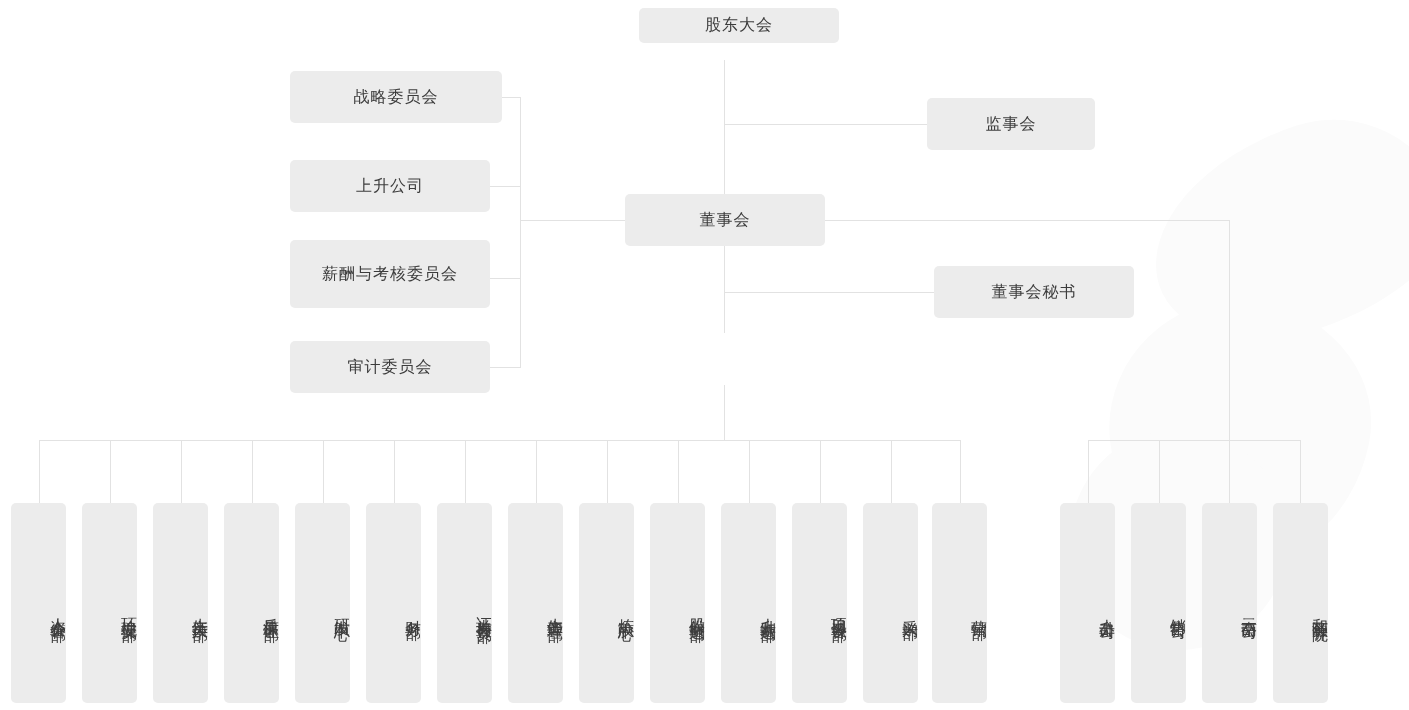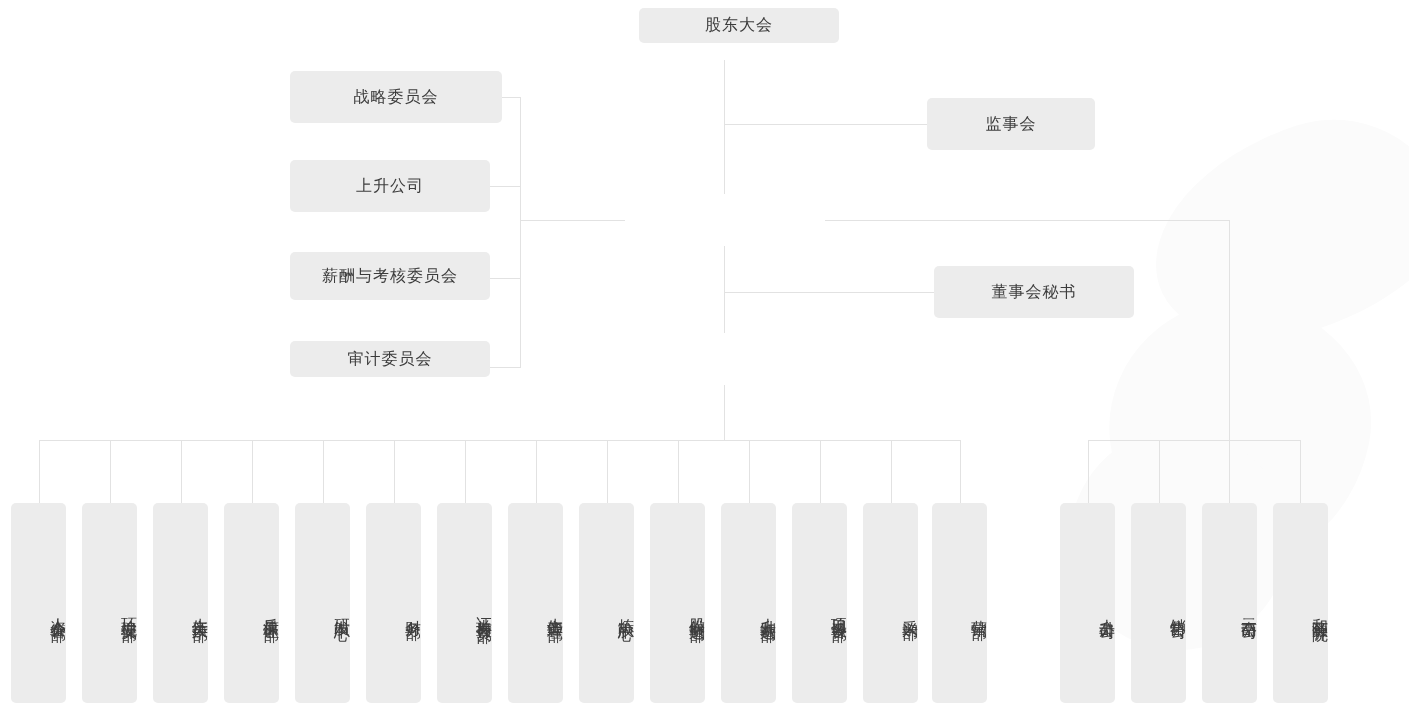--- a/index.html
+++ b/index.html
@@ -125,36 +125,39 @@
   <div class="conn vline" style="left:1300px; top:440px; height:63px;"></div>
 
   <div class="node h" style="left:625px; top:8px; width:200px; height:35px;margin-left:14px;">
     <span>股东大会</span>
   </div>
 
   <div class="node h" style="left:891px; top:98px; width:168px; height:52px;margin-left:36px;">
     <span>监事会</span>
   </div>
 
+  <div class="node h" style="left:625px; top:194px; width:200px; height:52px;">
+    <span>董事会</span>
+  </div>
 
   <div class="node h" style="left:934px; top:266px; width:200px; height:52px;justify-content:center;">
     <span>董事会秘书</span>
   </div>
 
 
   <div class="node h" style="left:290px; top:71px; width:212px; height:52px;">
     <span>战略委员会</span>
   </div>
   <div class="node h" style="left:290px; top:160px; width:200px; height:52px;">
     <span>上升公司</span>
   </div>
-  <div class="node h" style="left:290px; top:252px; width:200px; height:48px;font-family:Liberation Mono, monospace;">
+  <div class="node h" style="left:290px; top:240px; width:200px; height:68px;font-family:Liberation Mono, monospace;">
     <span>薪酬与考核委员会</span>
   </div>
-  <div class="node h" style="left:290px; top:341px; width:200px; height:36px;">
+  <div class="node h" style="left:290px; top:341px; width:200px; height:52px;">
     <span>审计委员会</span>
   </div>
 
   <div class="node v" style="left:11px;  top:503px; width:55px; height:200px;">
     <span>人资企管部</span>
   </div>
   <div class="node v" style="left:82px;  top:503px; width:55px; height:200px;">
     <span>环境安保部</span>
   </div>
   <div class="node v" style="left:153px; top:503px; width:55px; height:200px;">

